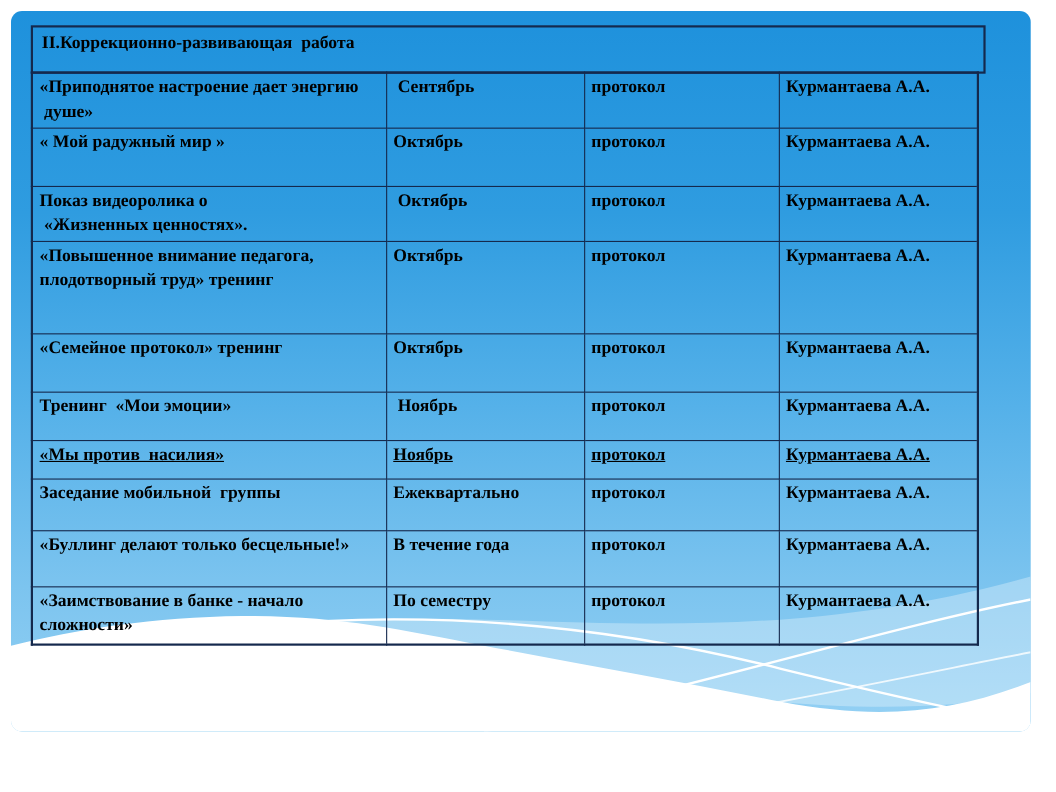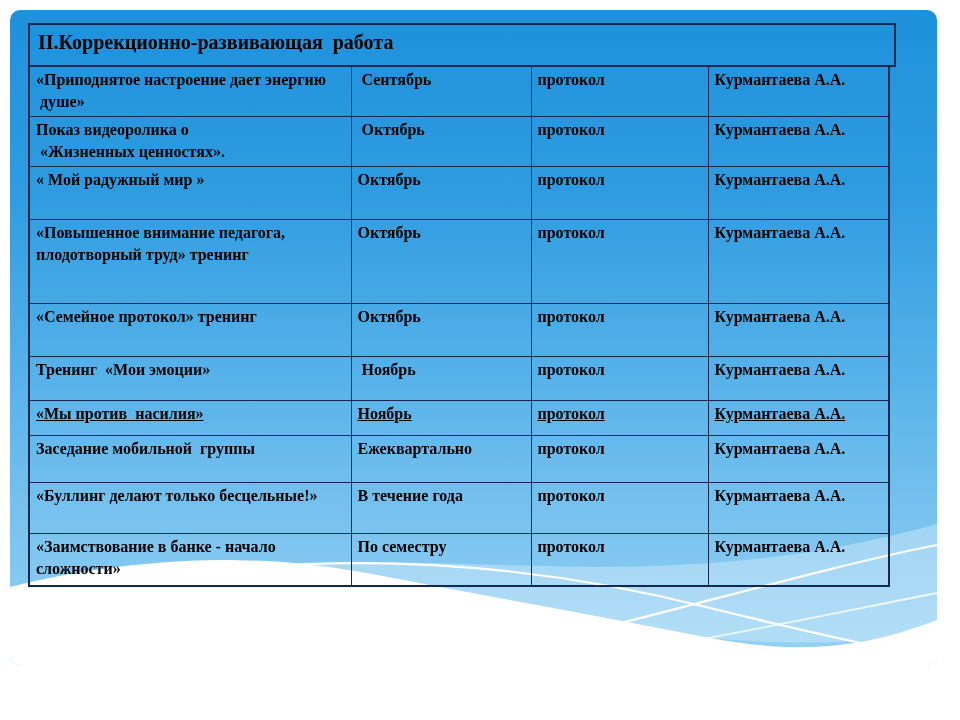--- a/index.html
+++ b/index.html
@@ -10,21 +10,21 @@
   .card{
     position:absolute;left:10px;top:10px;width:927px;height:655px;
     border-radius:10px;overflow:hidden;
     background:linear-gradient(180deg,#1e91dc 0%,#2f9ce0 28%,#4fadе8 50%,#55b1e9 55%,#7cc4ef 80%,#95d1f4 100%);
     background:linear-gradient(180deg,#1e91dc 0%,#2f9ce0 28%,#55b1e9 55%,#7cc4ef 80%,#95d1f4 100%);
   }
   .waves{position:absolute;left:0;bottom:0;width:927px;height:175px;display:block;}
   .slide-header{
     position:absolute;left:18px;top:13px;width:868px;height:44px;box-sizing:border-box;
     border:2px solid #14294d;padding:4px 8px;
-    font-size:20px;font-weight:700;color:#000;white-space:pre-wrap;line-height:1.35;
+    font-size:16px;font-weight:700;color:#000;white-space:pre-wrap;line-height:1.35;
   }
   table.plan{
     position:absolute;left:18px;top:55px;width:860px;
     border-collapse:collapse;table-layout:fixed;
     border:2px solid #14294d;
   }
   table.plan td{
     border:1.6px solid #14294d;
     vertical-align:top;
     padding:2px 7px 2px 6px;
@@ -60,30 +60,30 @@
           <col style="width:181px">
       </colgroup>
       <tbody id="plan-body">
           <tr style="height: 49px;">
             <td>«Приподнятое настроение дает энергию
  душе»</td>
             <td> Сентябрь</td>
             <td>протокол</td>
             <td>Курмантаева А.А.</td>
           </tr>
+          <tr style="height: 53px;">
+            <td>« Мой радужный мир »</td>
+            <td>Октябрь</td>
+            <td>протокол</td>
+            <td>Курмантаева А.А.</td>
+          </tr>
           <tr style="height: 45px;">
             <td>Показ видеоролика о
  «Жизненных ценностях».</td>
             <td> Октябрь</td>
-            <td>протокол</td>
-            <td>Курмантаева А.А.</td>
-          </tr>
-          <tr style="height: 53px;">
-            <td>« Мой радужный мир »</td>
-            <td>Октябрь</td>
             <td>протокол</td>
             <td>Курмантаева А.А.</td>
           </tr>
           <tr style="height: 84px;">
             <td>«Повышенное внимание педагога,
 плодотворный труд» тренинг</td>
             <td>Октябрь</td>
             <td>протокол</td>
             <td>Курмантаева А.А.</td>
           </tr>

